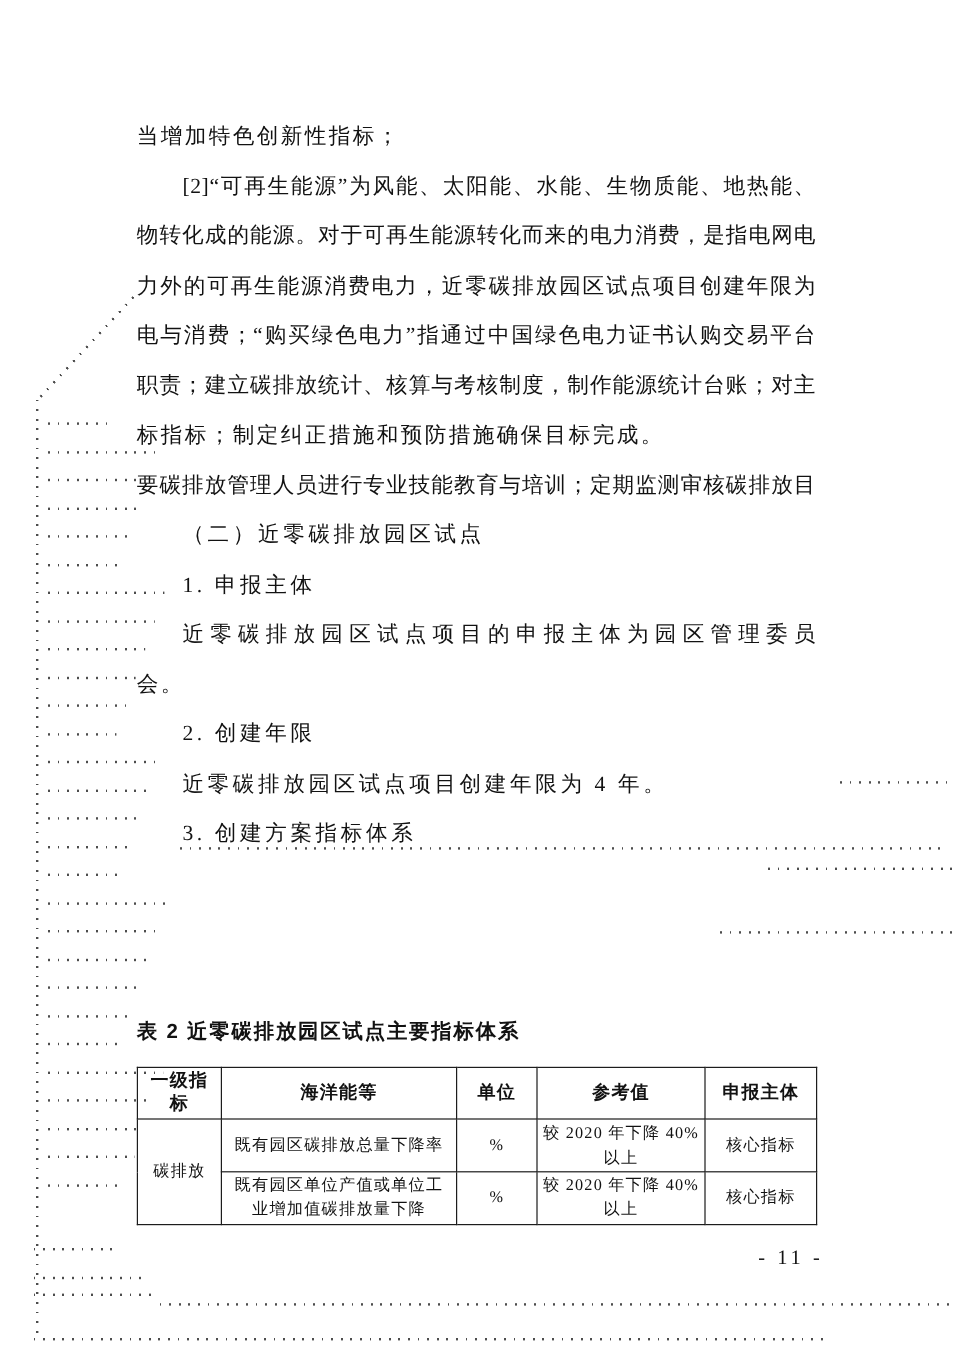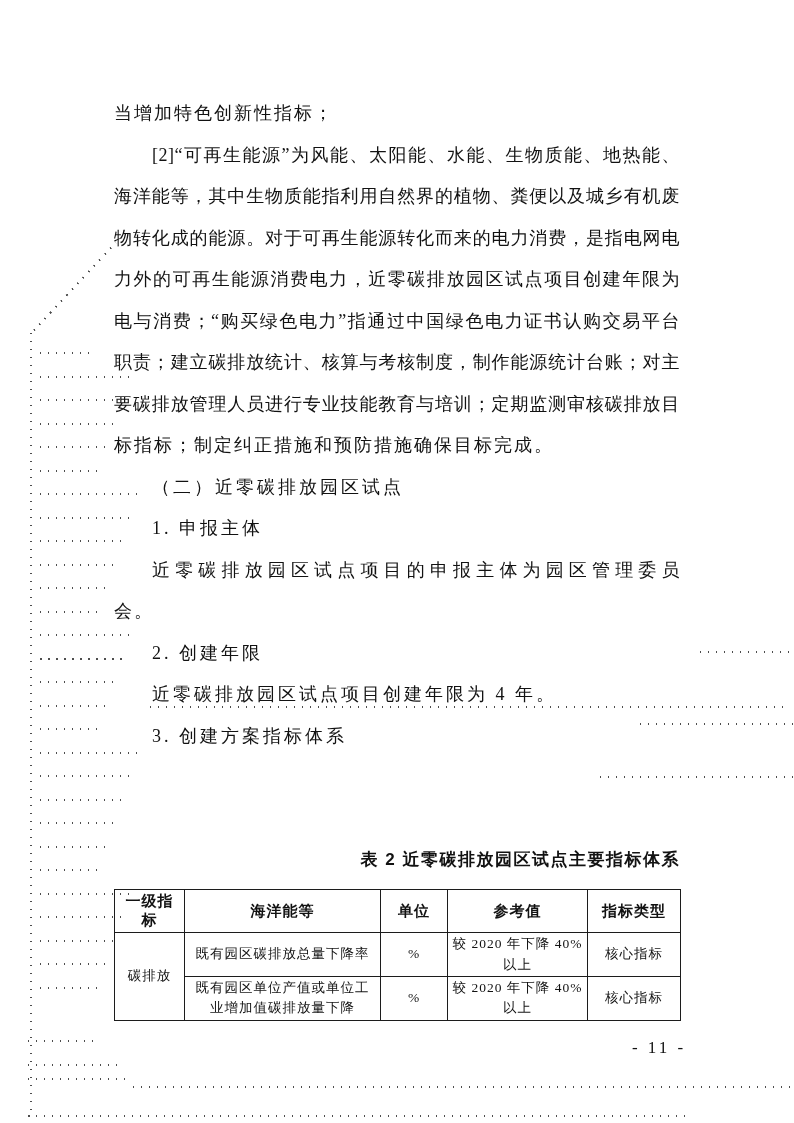--- a/index.html
+++ b/index.html
@@ -7,21 +7,21 @@
     width:794px; height:1123px; position:relative; background:#ffffff;
     font-family:"Liberation Serif","DejaVu Serif",serif; color:#121212; overflow:hidden;
   }
   .text-block { position:absolute; left:114px; top:93px; width:566px; }
   .line { height:41.5px; line-height:41.5px; font-size:18px; letter-spacing:2px; white-space:nowrap; }
   .ind   { text-indent:38px; }
   .jfull { text-align:justify; text-align-last:justify; letter-spacing:0.5px; white-space:normal; }
   .sp    { letter-spacing:3px; }
   .caption {
     position:absolute; left:114px; top:845px; width:566px; height:30px; line-height:30px;
-    text-align:right; font-family:"Liberation Sans","DejaVu Sans",sans-serif;
+    text-align:left; font-family:"Liberation Sans","DejaVu Sans",sans-serif;
     font-weight:bold; font-size:17px; letter-spacing:1.5px;
   }
   table.indicator {
     position:absolute; left:114px; top:889px; width:566px;
     border-collapse:collapse; table-layout:fixed;
   }
   .indicator th, .indicator td {
     border:1.6px solid #1c1c1c; text-align:center; vertical-align:middle;
     padding:1px 4px; overflow:hidden;
   }
@@ -42,27 +42,26 @@
     background-image:repeating-linear-gradient(to bottom,#4d4d4d 0 1.5px,transparent 1.5px 8px); }
   .dots-d { position:absolute; height:2px; transform-origin:0 0;
     background-image:repeating-linear-gradient(to right,#4d4d4d 0 1.5px,transparent 1.5px 8px); }
 </style>
 </head>
 <body>
 
 <div class="text-block">
   <div class="line">当增加特色创新性指标；</div>
   <div class="line ind jfull">[2]“可再生能源”为风能、太阳能、水能、生物质能、地热能、</div>
-  <div class="line jfull">海洋能等，其中生物质能指利用自然界的植物、粪便以及城乡有机废</div>
   <div class="line jfull">物转化成的能源。对于可再生能源转化而来的电力消费，是指电网电</div>
   <div class="line jfull">力外的可再生能源消费电力，近零碳排放园区试点项目创建年限为</div>
   <div class="line jfull">电与消费；“购买绿色电力”指通过中国绿色电力证书认购交易平台</div>
   <div class="line jfull">职责；建立碳排放统计、核算与考核制度，制作能源统计台账；对主</div>
+  <div class="line">标指标；制定纠正措施和预防措施确保目标完成。</div>
   <div class="line jfull">要碳排放管理人员进行专业技能教育与培训；定期监测审核碳排放目</div>
-  <div class="line">标指标；制定纠正措施和预防措施确保目标完成。</div>
   <div class="line ind sp">（二）近零碳排放园区试点</div>
   <div class="line ind sp">1. 申报主体</div>
   <div class="line ind jfull">近零碳排放园区试点项目的申报主体为园区管理委员</div>
   <div class="line">会。</div>
   <div class="line ind sp">2. 创建年限</div>
   <div class="line ind sp">近零碳排放园区试点项目创建年限为 4 年。</div>
   <div class="line ind sp">3. 创建方案指标体系</div>
 </div>
 
 <div class="caption">表 2 近零碳排放园区试点主要指标体系</div>
@@ -74,21 +73,21 @@
       <col style="width:67px">
     <col style="width:140px">
       <col style="width:93px">
   </colgroup>
   <tbody>
       <tr class="hdr">
     <th>一级指标</th>
     <th>海洋能等</th>
     <th>单位</th>
     <th>参考值</th>
-    <th>指标类型</th>
+    <th>申报主体</th>
   </tr>
   <tr class="r1">
     <td rowspan="2">碳排放</td>
     <td>既有园区碳排放总量下降率</td>
     <td>%</td>
     <td>较 2020 年下降 40%以上</td>
     <td>核心指标</td>
   </tr>
   <tr class="r2">
     <td>既有园区单位产值或单位工业增加值碳排放量下降</td>

